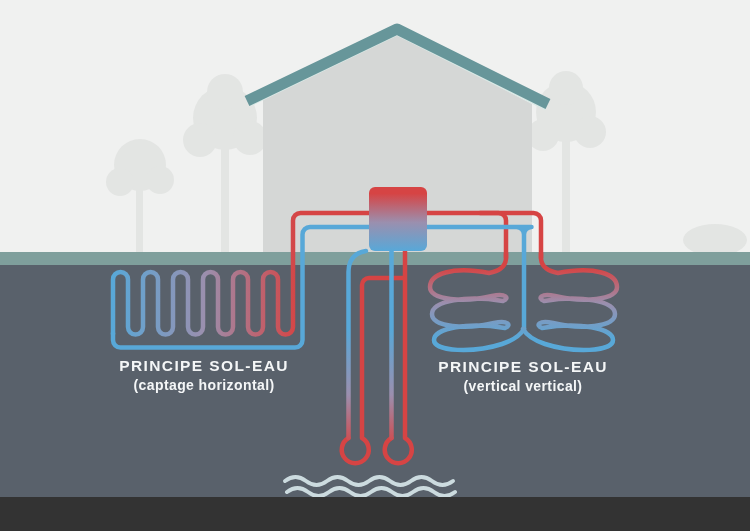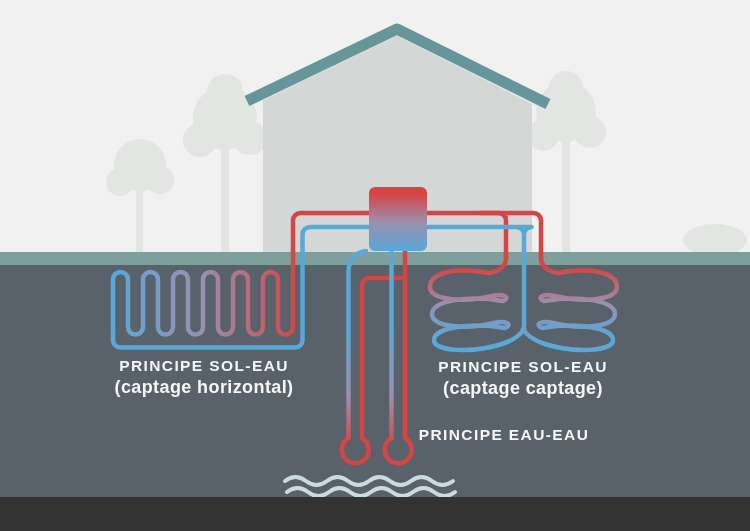--- a/index.html
+++ b/index.html
@@ -9,21 +9,21 @@
   }
   #stage svg{position:absolute;left:0;top:0;}
   .label{
     position:absolute;transform:translateX(-50%);
     text-align:center;color:#f4f6f7;white-space:nowrap;
   }
   .label .title{
     font-size:15.5px;font-weight:bold;letter-spacing:1.4px;line-height:1.1;
   }
   .label .subtitle{
-    font-size:18px;font-weight:bold;letter-spacing:.4px;margin-top:3px;
+    font-size:14px;font-weight:bold;letter-spacing:.4px;margin-top:3px;
   }
   .pipe{fill:none;stroke-width:4.5;stroke-linecap:round;stroke-linejoin:round;}
   .wave{fill:none;stroke-width:4;stroke-linecap:round;}
   .roofline{fill:none;stroke-linejoin:round;}
 </style>
 </head>
 <body>
 
 <div id="stage">
   <svg width="750" height="531" viewBox="0 0 750 531">
@@ -127,18 +127,17 @@
 
     <rect x="369" y="187" width="58" height="64" rx="6" fill="url(#gBox)"></rect>
   </svg>
 
   <div class="label" style="left:204px;top:357px">
     <div class="title">PRINCIPE SOL-EAU</div>
     <div class="subtitle">(captage horizontal)</div>
   </div>
   <div class="label" style="left:523px;top:358px">
     <div class="title">PRINCIPE SOL-EAU</div>
-    <div class="subtitle">(captage captage)</div>
+    <div class="subtitle">(vertical vertical)</div>
   </div>
   <div class="label" style="left:504px;top:426px">
-    <div class="title">PRINCIPE EAU-EAU</div>
   </div>
 </div>
 
 </body></html>

